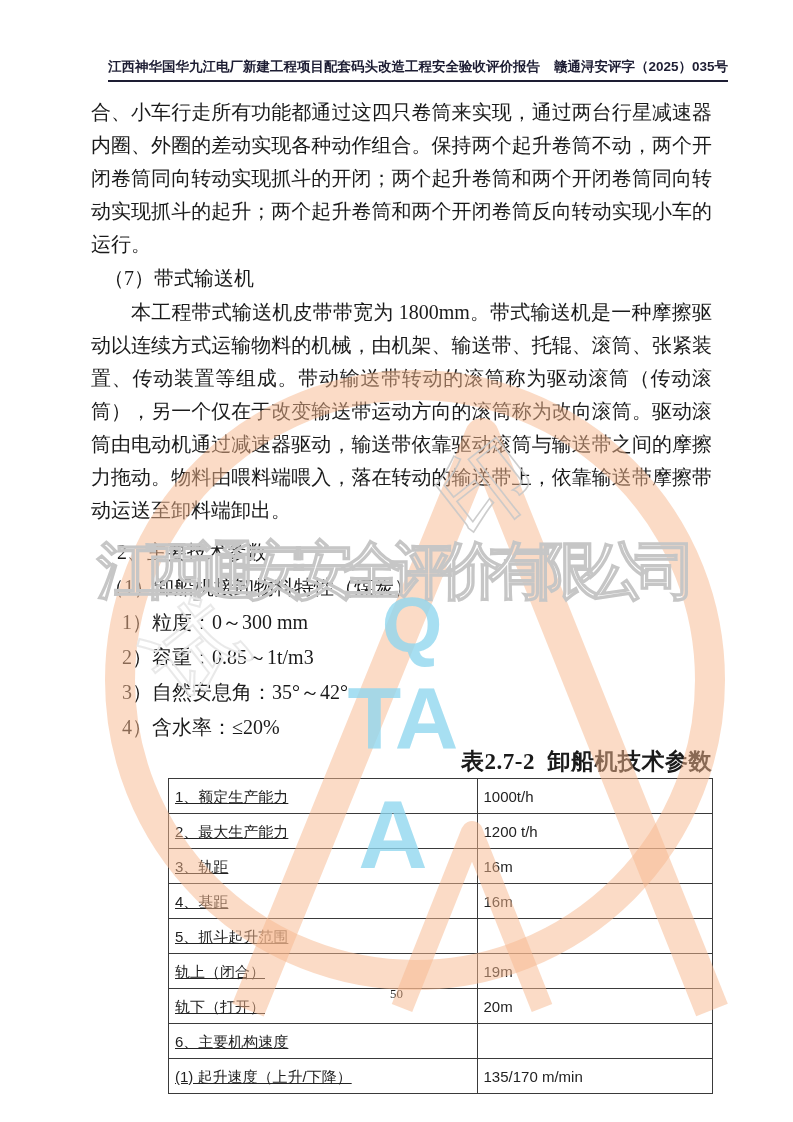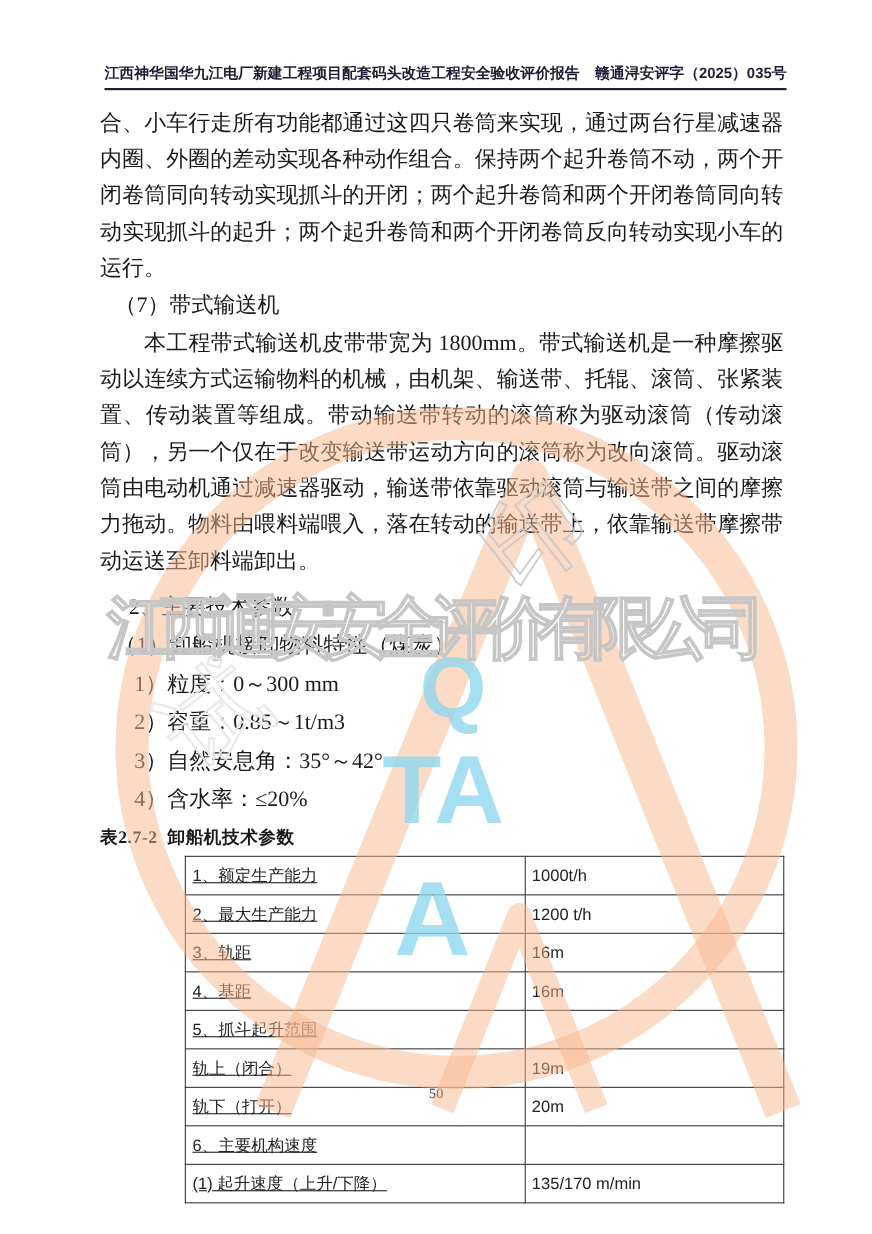--- a/index.html
+++ b/index.html
@@ -2,38 +2,38 @@
 <html><head>
 <meta charset="utf-8">
 <style>
   * { margin:0; padding:0; box-sizing:border-box; }
   html,body { background:#ffffff; }
   body {
     width:793px; height:1122px; position:relative; overflow:hidden;
     font-family:"Liberation Serif", serif; color:#1a1a1a;
   }
   .page-header {
-    position:absolute; left:95px; top:58px; width:620px;
+    position:absolute; left:108px; top:58px; width:620px;
     display:flex; justify-content:space-between; align-items:flex-end;
     border-bottom:2px solid #1d1d33; padding-bottom:4px;
     font-family:"Liberation Sans", sans-serif;
     font-weight:bold; font-size:13.5px; color:#1d1d33; white-space:nowrap;
   }
   .content {
     position:absolute; left:91px; top:96px; width:621px;
     font-size:20px; line-height:33px; text-align:justify;
   }
   .para { text-align:justify; }
   .para.ind2 { text-indent:2em; }
   .h-paren { margin-left:0.65em; line-height:35px; }
   .h-num   { margin-left:1.3em;  line-height:35px; margin-top:8px; }
   .item    { margin-left:1.55em; line-height:35px; }
   .table-caption {
-    margin-top:5px; text-align:left; font-weight:bold;
-    font-size:16px; line-height:24px; letter-spacing:0.5px; white-space:pre;
+    margin-top:5px; text-align:right; font-weight:bold;
+    font-size:23px; line-height:24px; letter-spacing:0.5px; white-space:pre;
   }
   table.params {
     margin:4px 0 0 77px; width:545px; border-collapse:collapse;
     font-family:"Liberation Sans", sans-serif; font-size:15px; color:#222;
   }
   table.params td {
     border:1px solid #3a3a3a; height:27px; padding:1px 5px 0 6px;
     vertical-align:middle; white-space:nowrap;
   }
   td.c-label { width:309px;text-decoration:underline; }

